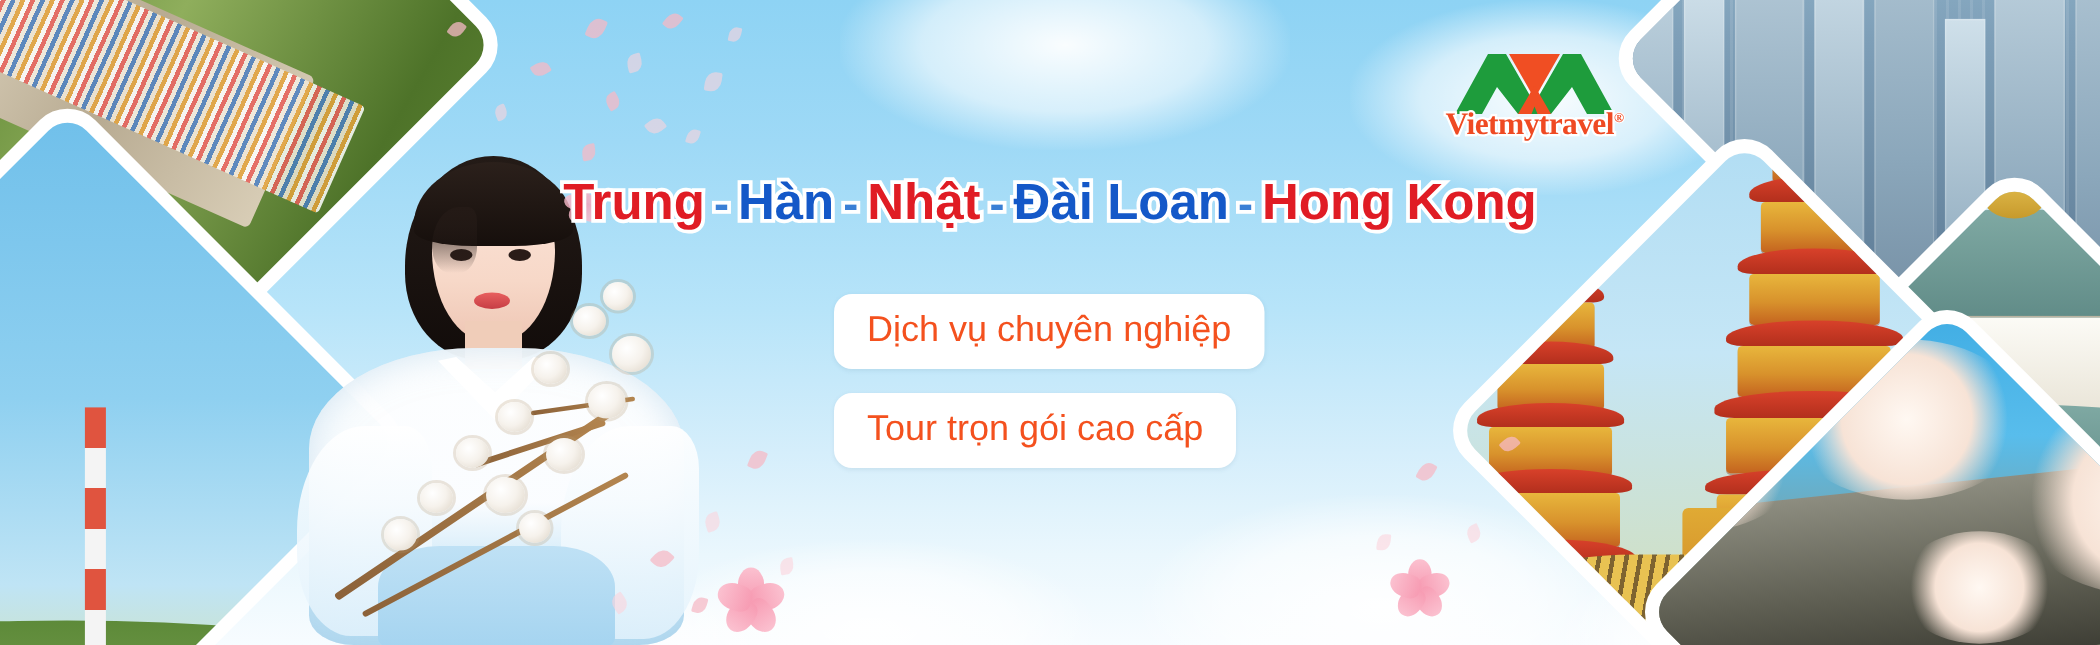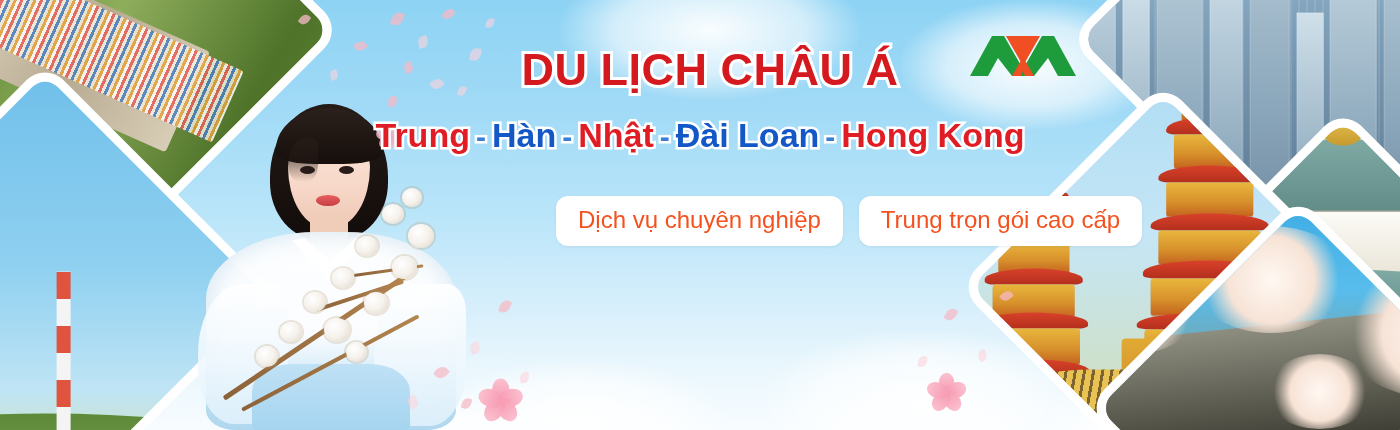--- a/index.html
+++ b/index.html
@@ -414,21 +414,21 @@
     margin: 0 6px;
     font-size: 30px;
   }
 
   
   #features {
     position: absolute;
     left: 556px;
     top: 196px;
     display: flex;
-    flex-direction: row;
+    flex-direction: column;
     gap: 16px;
     align-items: flex-start;
   }
   .pill {
     background: #ffffff;
     color: #f4511e;
     font-size: 24px;
     line-height: 1;
     padding: 12px 22px 14px;
     border-radius: 12px;
@@ -666,32 +666,34 @@
       <span></span>
   </div>
   <div class="flower" style="left:388px; top:136px; transform:scale(.75); opacity:.8;">
     <span></span>
       <span></span>
       <span></span>
       <span></span>
       <span></span>
   </div>
 
-  <div id="headline">DU LỊCH CHÂU Á</div>
 
   <div id="countries"><span class="c-red" style="color: rgb(224, 28, 36);">Trung</span><span class="sep">-</span><span class="c-blue" style="color: rgb(20, 88, 200);">Hàn</span><span class="sep">-</span><span class="c-red" style="color: rgb(224, 28, 36);">Nhật</span><span class="sep">-</span><span class="c-blue" style="color: rgb(20, 88, 200);">Đài Loan</span><span class="sep">-</span><span class="c-red" style="color: rgb(224, 28, 36);">Hong Kong</span></div>
 
   <div id="features">
       <div class="pill">Dịch vụ chuyên nghiệp</div>
-      <div class="pill">Trung trọn gói cao cấp</div>
+      <div class="pill">Tour trọn gói cao cấp</div>
     </div>
 
   <div id="logo">
     <div class="mark">
       <svg viewBox="0 0 110 44" width="110" height="44" aria-hidden="true">
         <path d="M2 43 L24 3 L36 3 L55 36 L74 3 L86 3 L108 43 L90 43 L80 25 L66 43 L44 43 L30 25 L20 43 Z" fill="#1e9c3c"></path>
         <path d="M38 3 L50 3 L72 3 L60 24 L55 33 L50 24 Z" fill="#f04e23"></path>
         <path d="M44 43 L55 24 L66 43 L57 43 L55 38 L53 43 Z" fill="#f04e23"></path>
       </svg>
     </div>
+    <div class="logo-word">
+      <span>Vietmytravel</span><span class="reg">®</span>
+    </div>
   </div>
 
 </div>
 
 </body></html>

